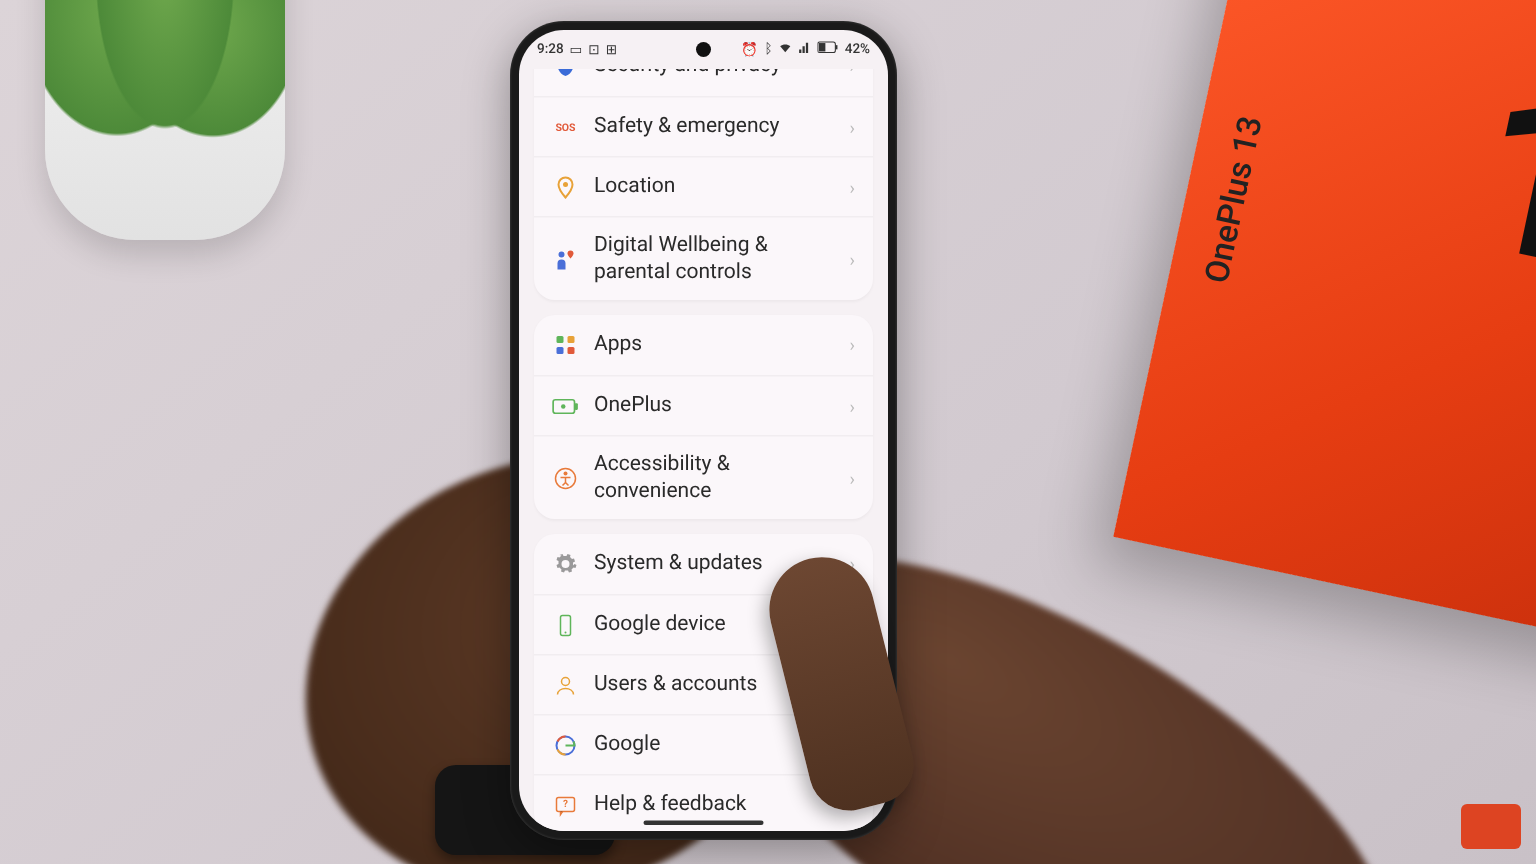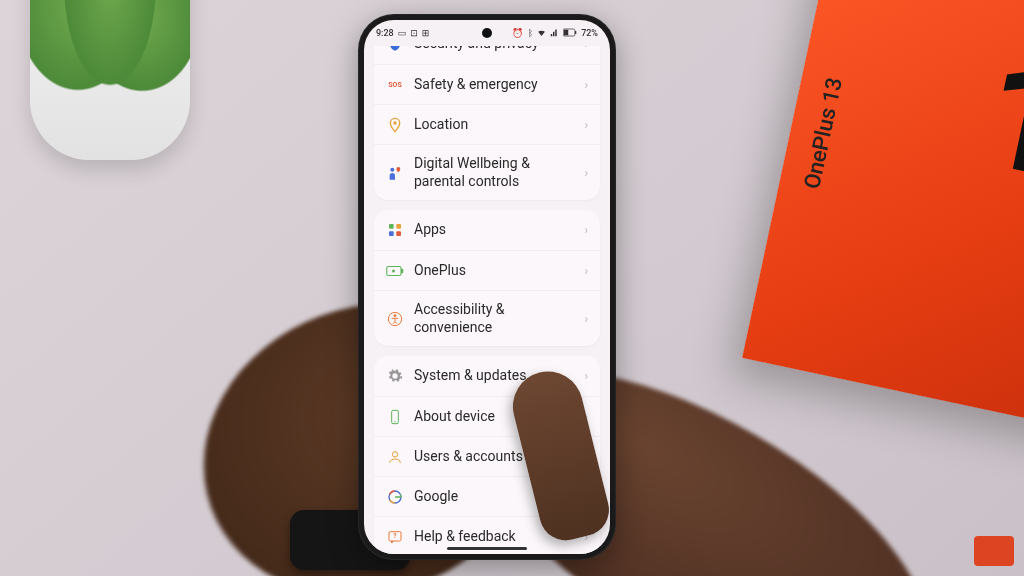--- a/index.html
+++ b/index.html
@@ -55,21 +55,21 @@
     position:absolute; left:290px; top:510px; width:120px; height:60px;
     background:#151515; border-radius:14px; box-shadow:0 4px 8px rgba(0,0,0,.4);
   }
   .red-thing {
     position:absolute; right:10px; bottom:10px; width:40px; height:30px;
     background:#d42; border-radius:4px;
   }
 
   
   .phone {
-    position:absolute; left:358px; top:14px; width:258px; height:546px;
+    position:absolute; left:340px; top:14px; width:258px; height:546px;
     background:#1a1a1a;
     border-radius:36px;
     padding:6px;
     box-shadow: 0 8px 30px rgba(0,0,0,.35), inset 0 0 2px rgba(255,255,255,.2);
   }
   .screen {
     width:100%; height:100%;
     background:#f6f1f4;
     border-radius:30px;
     overflow:hidden;
@@ -164,21 +164,21 @@
               <path fill="#333" d="M2 22h4v-6H2v6zm6 0h4V10H8v12zm6 0h4V4h-4v18z"></path>
             </svg>
         </span>
         <span>
           <svg width="14" height="9" viewBox="0 0 20 10">
               <rect x="0" y="0" width="17" height="10" rx="2" fill="none" stroke="#333"></rect>
               <rect x="17" y="3" width="2" height="4" fill="#333"></rect>
               <rect x="1" y="1" width="6.5" height="8" fill="#333"></rect>
             </svg>
         </span>
-        <span>72%</span>
+        <span>42%</span>
       </div>
     </div>
 
 
     <div class="scroll">
 
       <div class="group partial-top">
         <div class="row">
           <span class="icon">
             <svg width="16" height="16" viewBox="0 0 24 24">
@@ -263,21 +263,21 @@
           <span class="label">System &amp; updates</span>
           <span class="chev">›</span>
         </div>
         <div class="row">
           <span class="icon">
             <svg width="16" height="16" viewBox="0 0 24 24">
                 <rect x="7" y="2" width="10" height="20" rx="2" fill="none" stroke="#5fb55a" stroke-width="1.5"></rect>
                 <circle cx="12" cy="19" r="1" fill="#5fb55a"></circle>
               </svg>
           </span>
-          <span class="label">About device</span>
+          <span class="label">Google device</span>
           <span class="chev">›</span>
         </div>
         <div class="row">
           <span class="icon">
             <svg width="16" height="16" viewBox="0 0 24 24">
                 <circle cx="12" cy="8" r="4" fill="none" stroke="#e8a238" stroke-width="1.5"></circle>
                 <path fill="none" stroke="#e8a238" stroke-width="1.5" d="M4 21c0-4 4-6 8-6s8 2 8 6"></path>
               </svg>
           </span>
           <span class="label">Users &amp; accounts</span>

